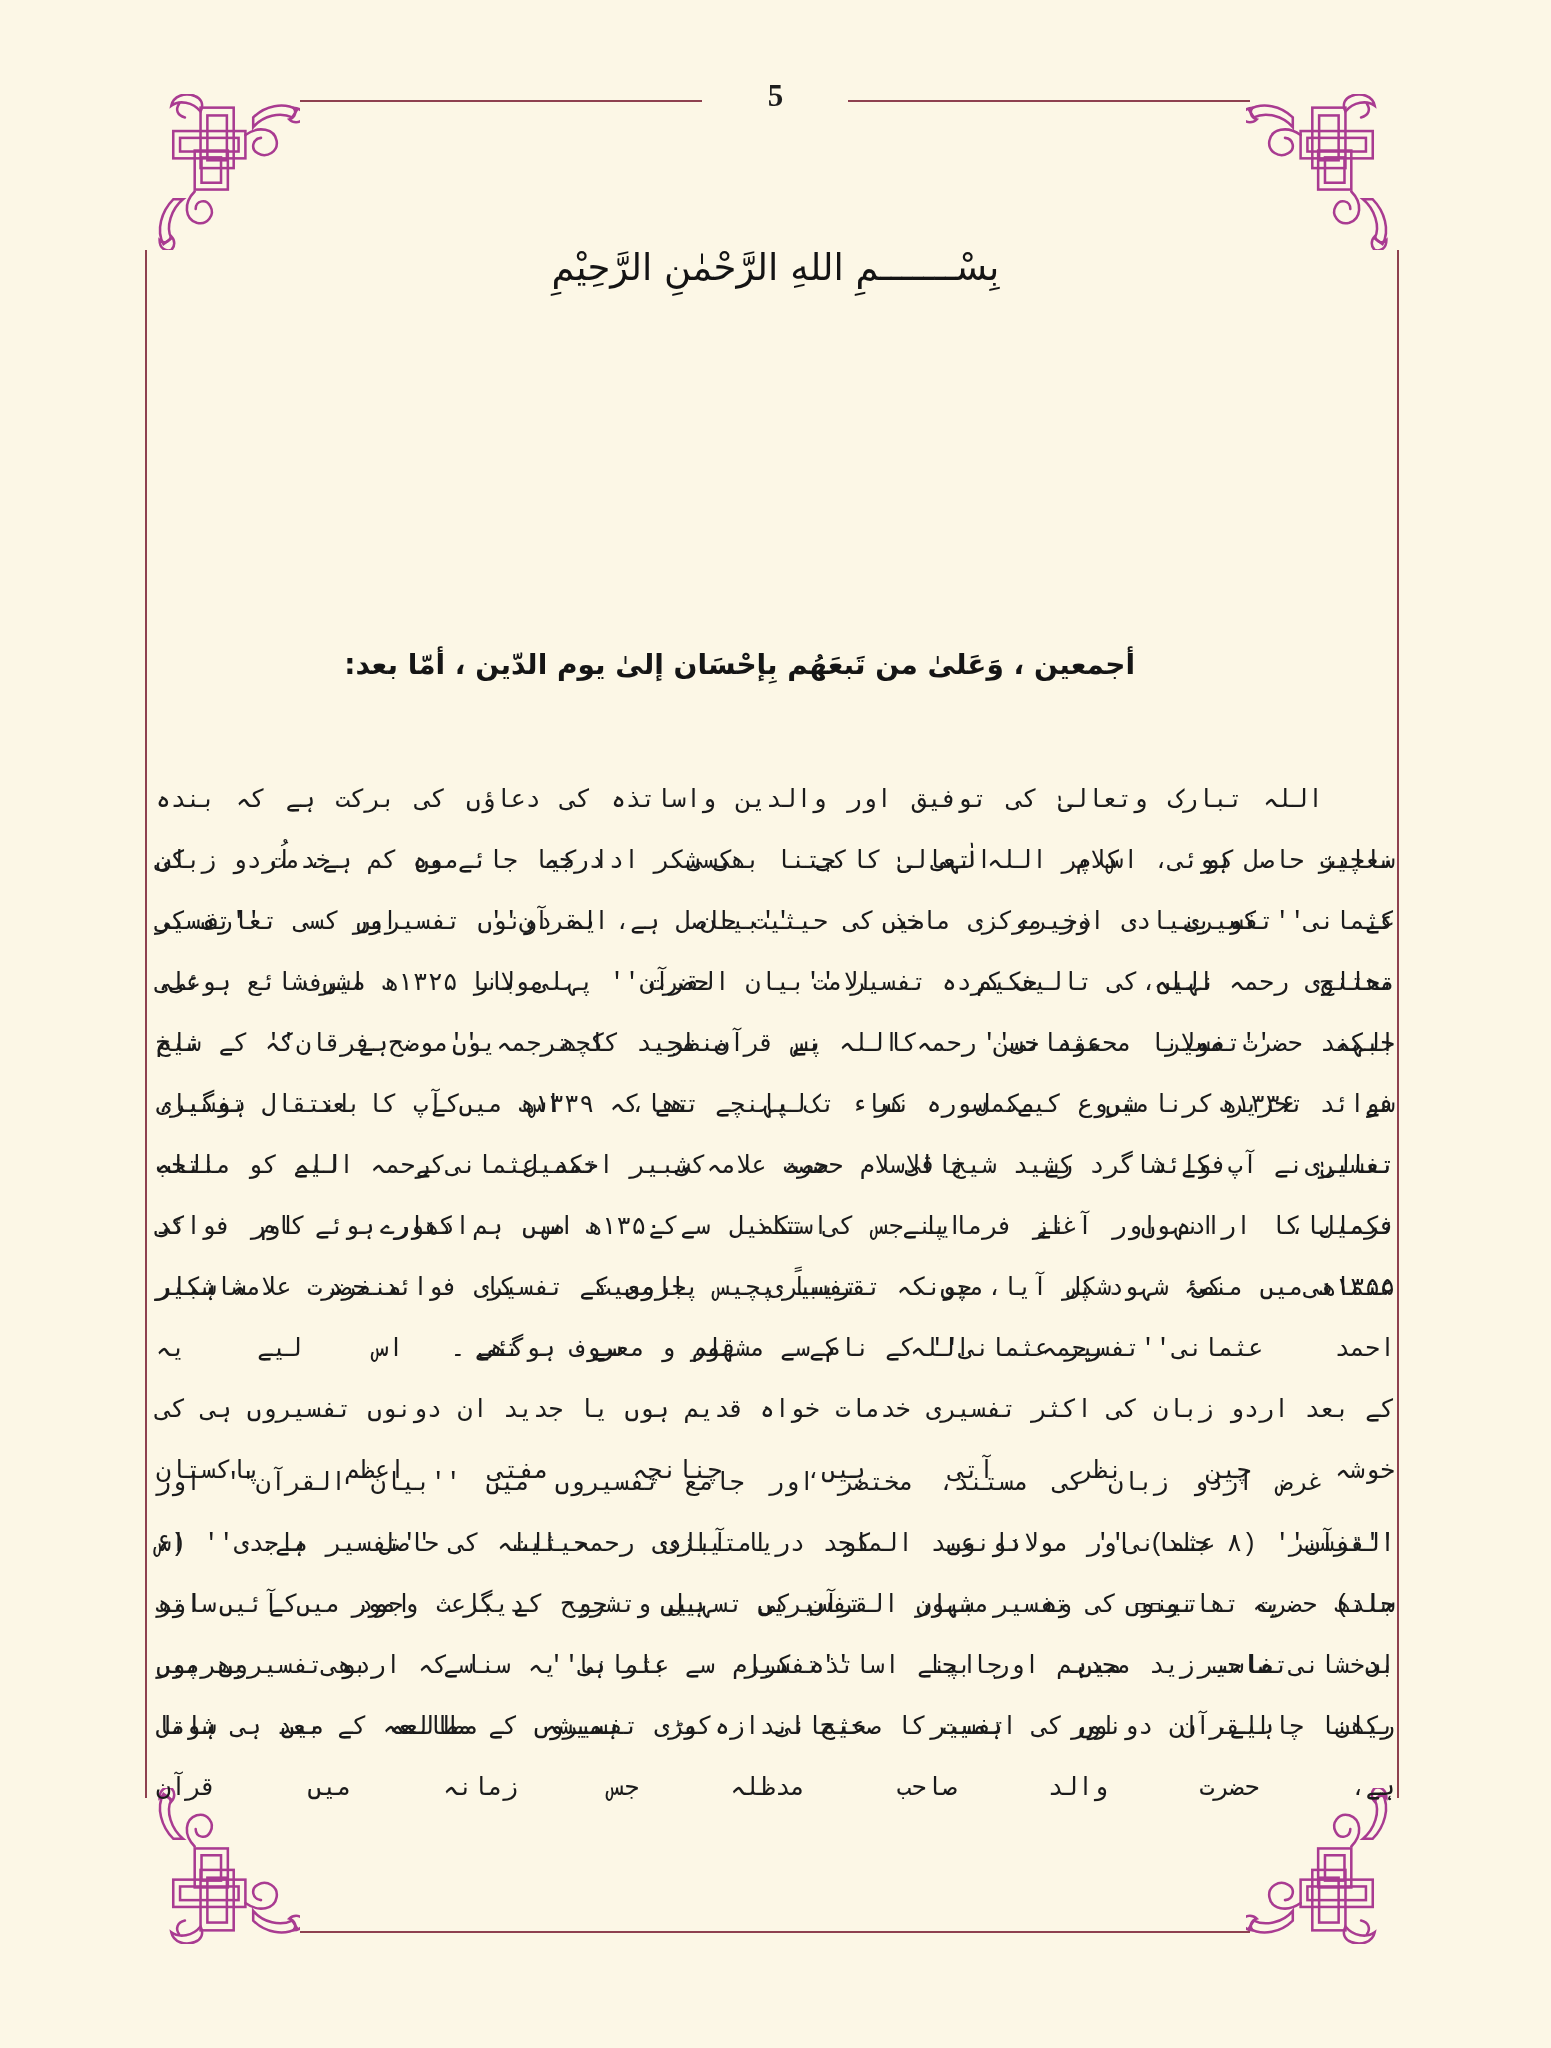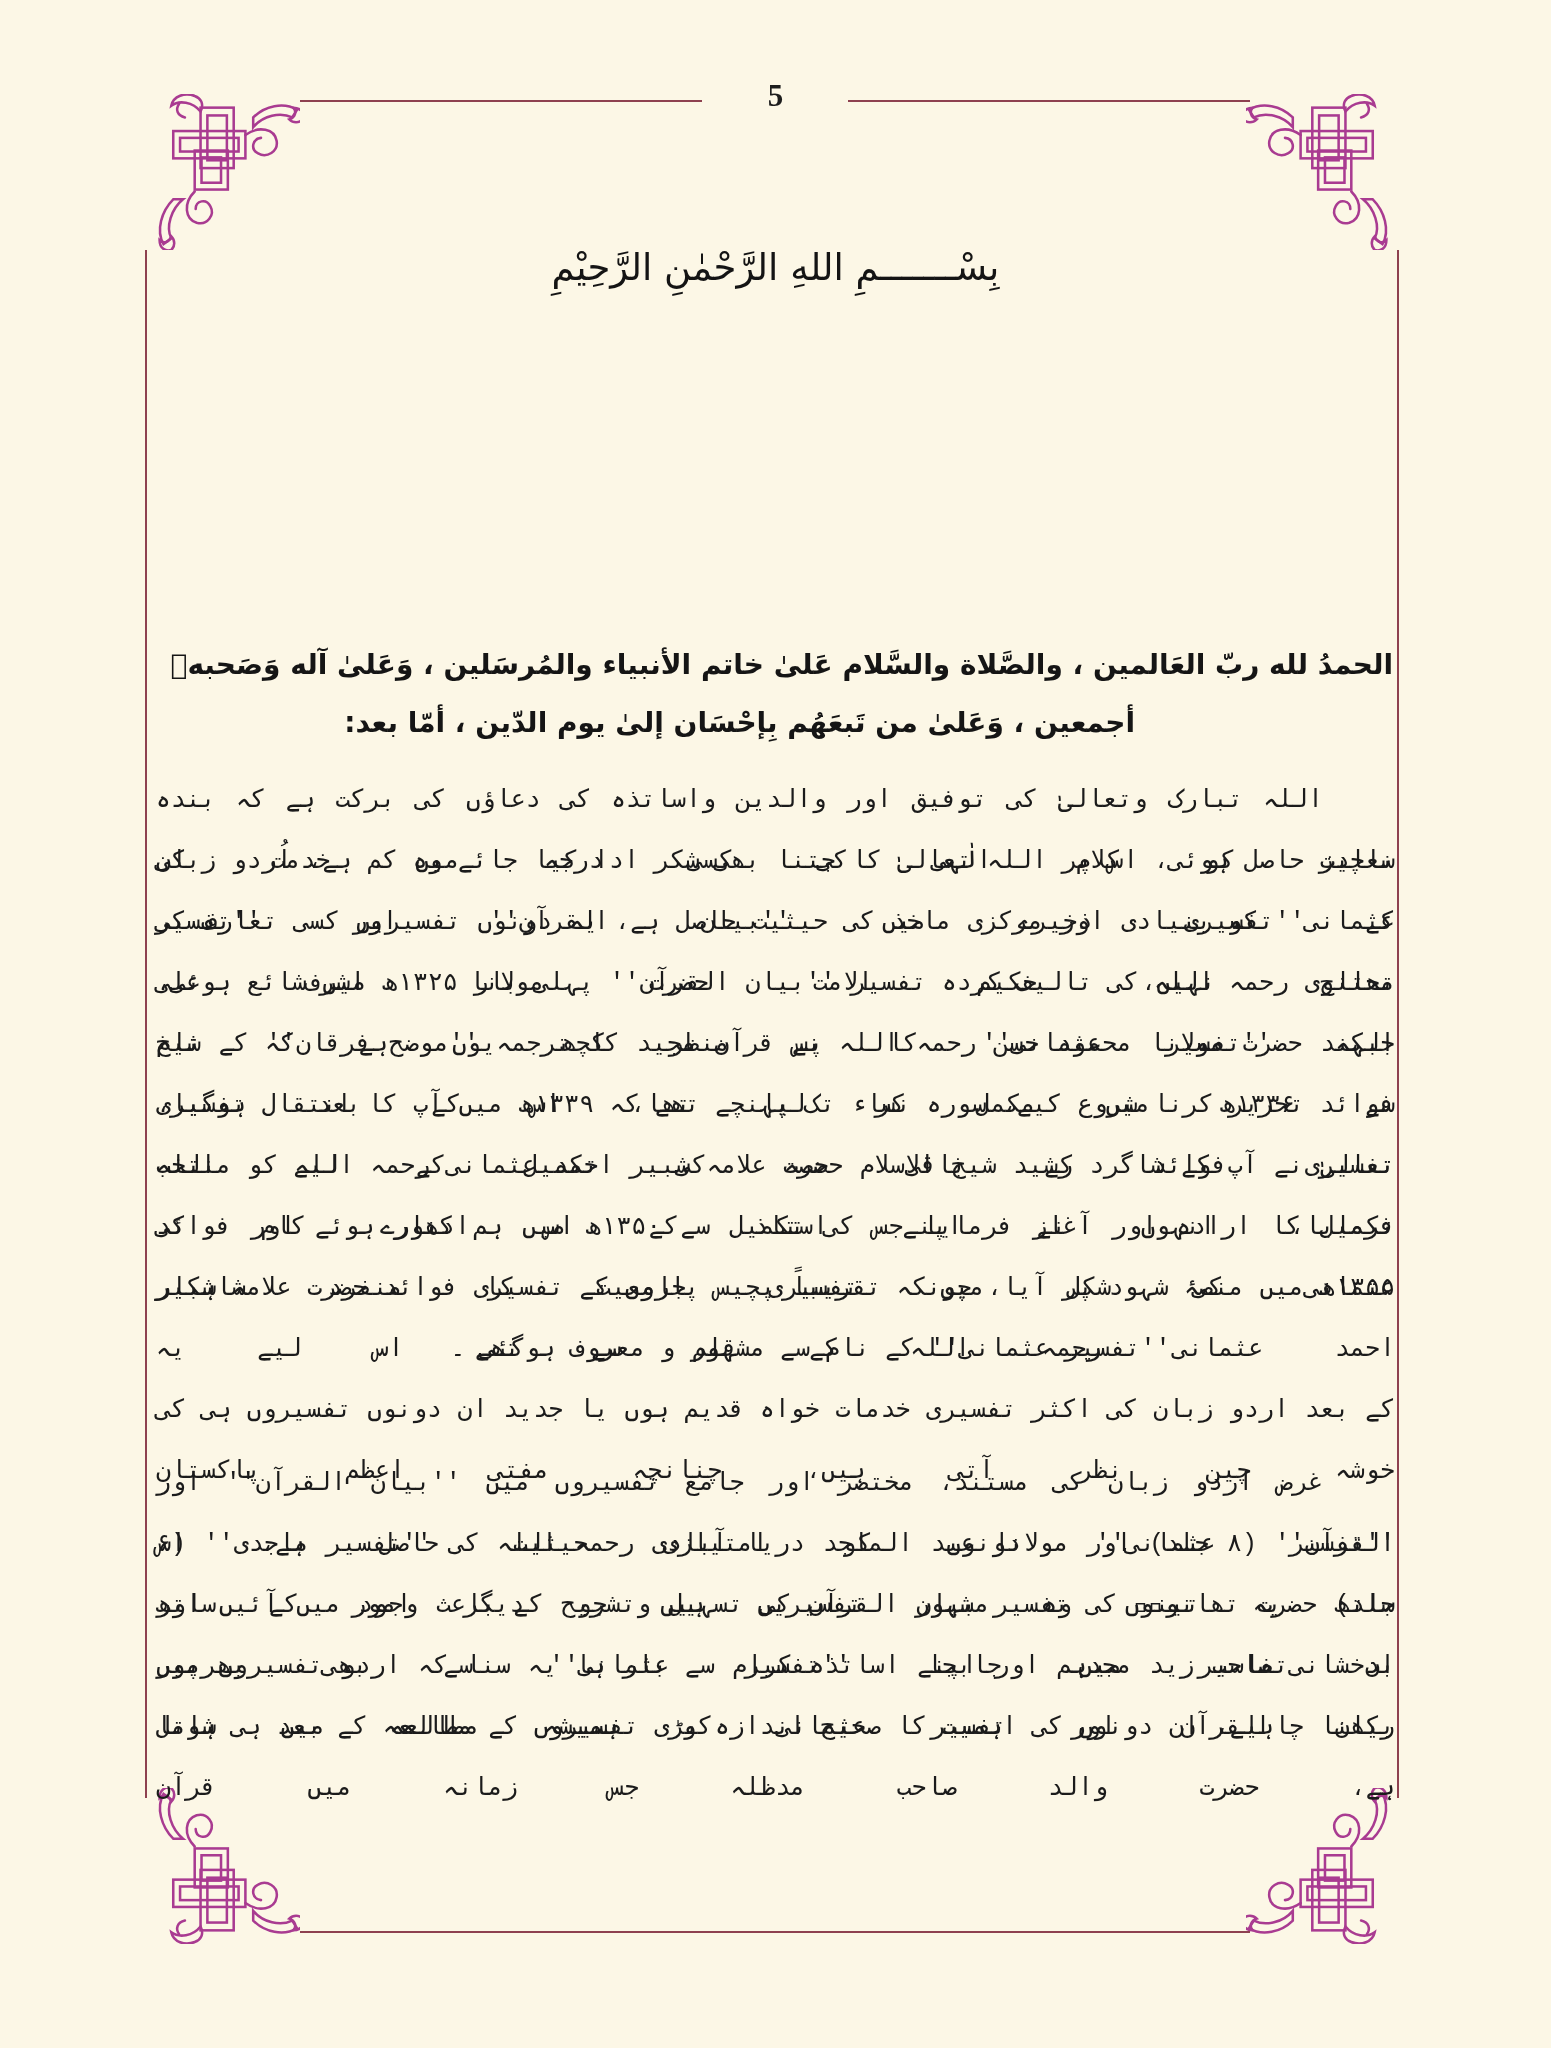--- a/index.html
+++ b/index.html
@@ -142,21 +142,20 @@
   <div class="rule v rule-left"></div>
   <div class="rule v rule-right"></div>
   <div class="rule h rule-bottom"></div>
 
   <div class="page-number">5</div>
 
   <div class="bismillah">بِسْـــــــمِ اللهِ الرَّحْمٰنِ الرَّحِيْمِ</div>
 
 
   <div class="arabic-block">
-    <div class="arabic-line-1">الحمدُ لله ربّ العَالمين ، والصَّلاة والسَّلام عَلىٰ خاتم الأنبياء والمُرسَلين ، وَعَلىٰ آله وَصَحبهٖ</div>
     <div class="arabic-line-2">أجمعين ، وَعَلىٰ من تَبعَهُم بِإحْسَان إلىٰ يوم الدّين ، أمّا بعد:</div>
   </div>
 
   <div class="urdu-body">
 
   <div class="urdu-line indent">اللہ تبارک وتعالیٰ کی توفیق اور والدین واساتذہ کی دعاؤں کی برکت ہے کہ بندہ ناچیز کو کلام الٰہی کی کسی درجہ میں خدمت کی</div>
       <div class="urdu-line">سعادت حاصل ہوئی، اس پر اللہ تعالیٰ کا جتنا بھی شکر ادا کیا جائے وہ کم ہے، اُردو زبان کے تفسیری ذخیرے میں ''بیان القرآن'' اور ''تفسیر</div>
       <div class="urdu-line">عثمانی'' کو بنیادی اور مرکزی ماخذ کی حیثیت حاصل ہے، یہ دونوں تفسیریں کسی تعارف کی محتاج نہیں، حکیم الامت حضرت مولانا اشرف علی</div>
       <div class="urdu-line">تھانوی رحمہ اللہ کی تالیف کردہ تفسیر ''بیان القرآن'' پہلی بار ۱۳۲۵ھ میں شائع ہوئی، جبکہ ''تفسیر عثمانی'' کا پس منظر کچھ یوں ہے کہ شیخ</div>
       <div class="urdu-line">الہند حضرت مولانا محمود حسن رحمہ اللہ نے قرآن مجید کا ترجمہ ''موضح فرقان'' کے نام سے ۱۳۳۶ھ میں مکمل کر لیا تھا، اس کے بعد تفسیری</div>

